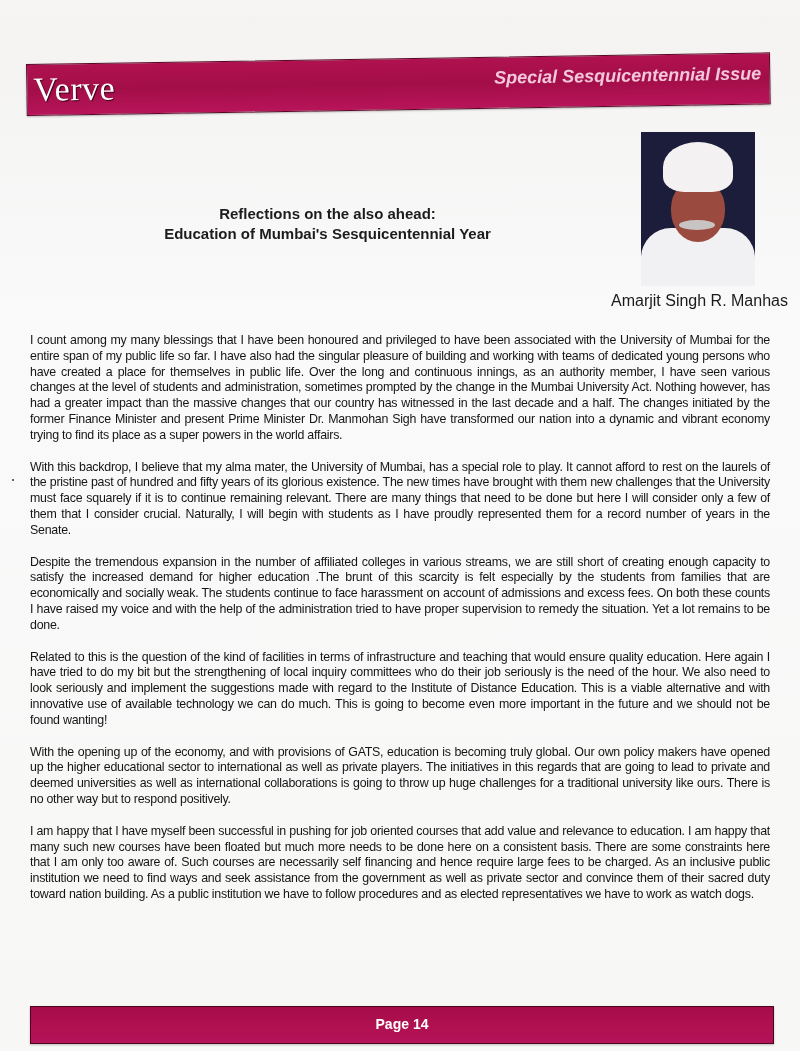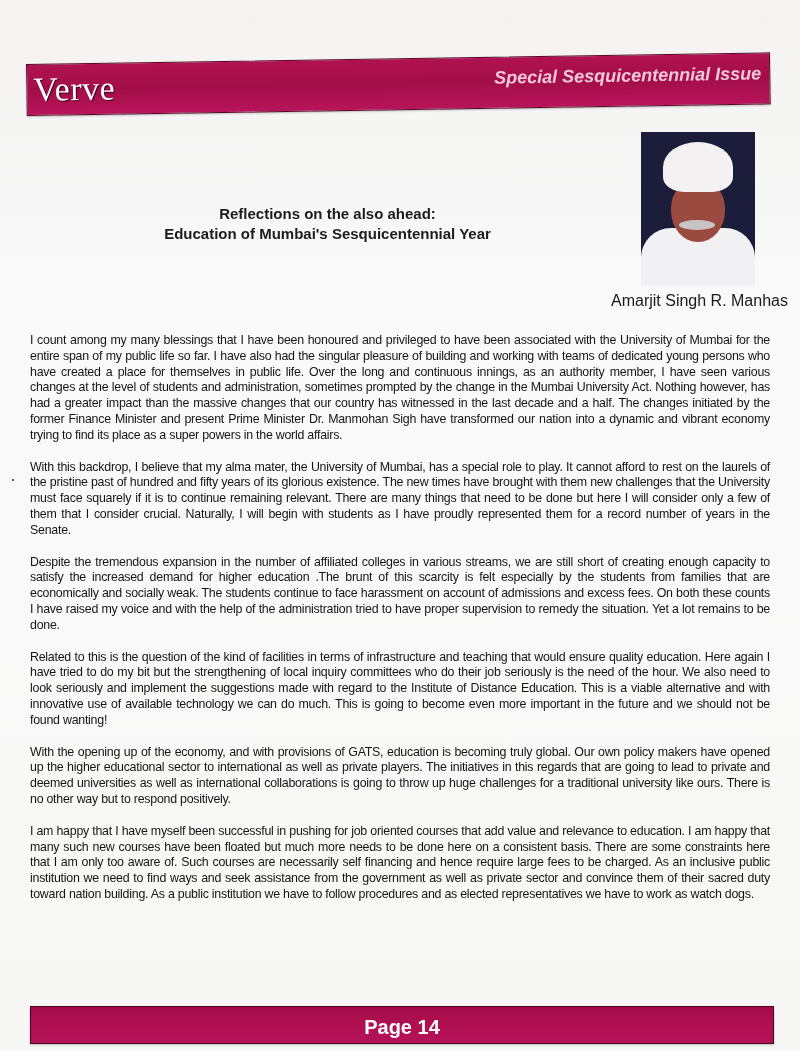--- a/index.html
+++ b/index.html
@@ -41,21 +41,21 @@
       text-align: justify; margin: 0 0 16px 0; letter-spacing: -0.25px; color: #151515;
     }
     .dot { position: absolute; left: 12px; top: 463px; width: 2px; height: 2px; background: #333; border-radius: 50%; }
     .banner-bottom {
       position: absolute; left: 30px; top: 990px; width: 742px; height: 36px;
       background: linear-gradient(180deg,#a50c4a 0%,#b0104f 50%,#b4125a 100%);
       border: 1px solid #4d0420; box-shadow: 0 1px 2px rgba(0,0,0,0.25);
     }
     .page-num {
       position: absolute; left: 0; right: 0; top: 9px; text-align: center; color: #ffffff;
-      font-weight: bold; font-size: 20px;
+      font-weight: bold; font-size: 14px;
     }
   </style>
 </head>
 <body>
 
 <div class="page">
 
   <div class="banner-top">
     <span class="brand">Verve</span>
     <span class="issue">Special Sesquicentennial Issue</span>

